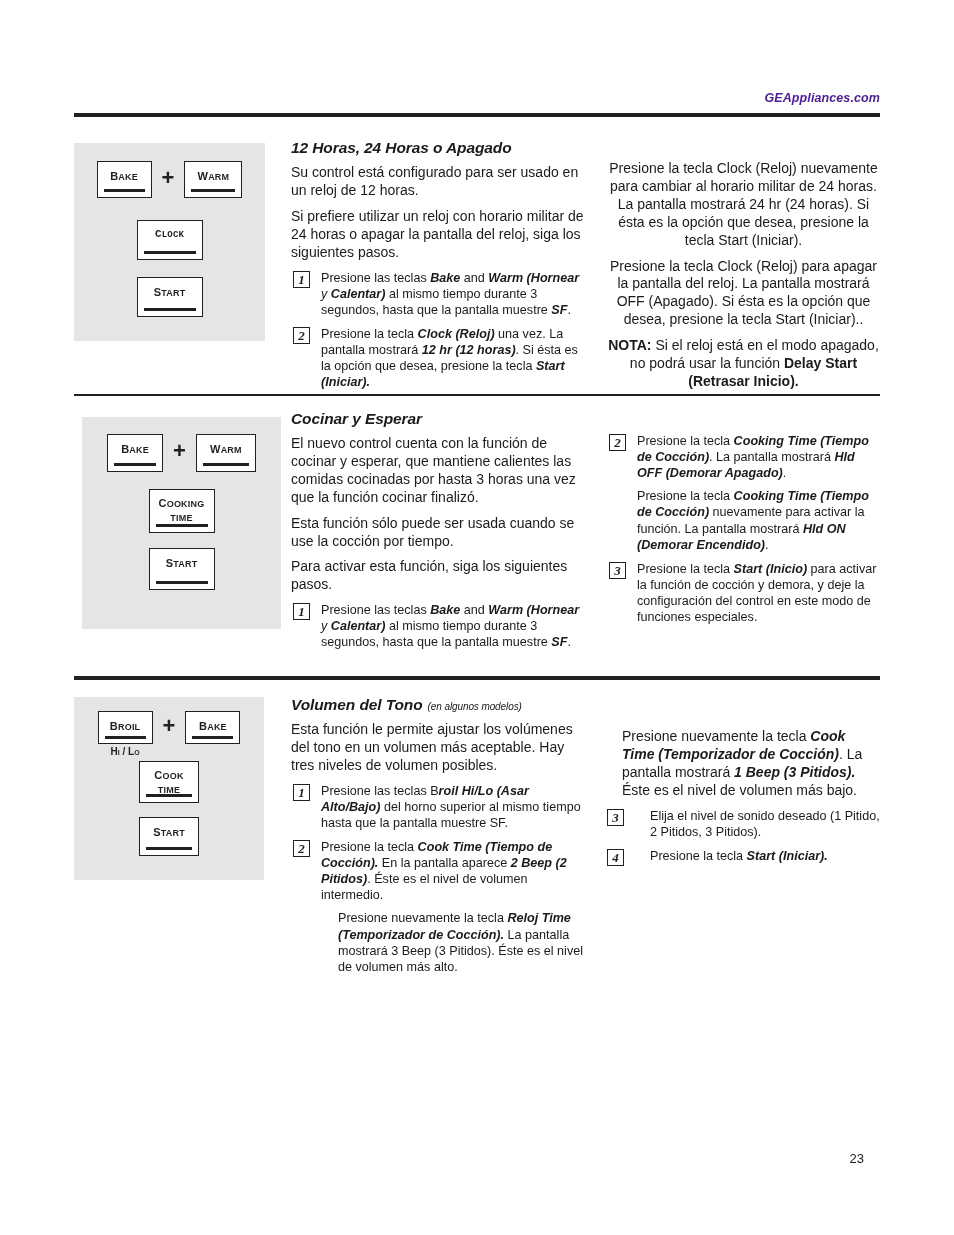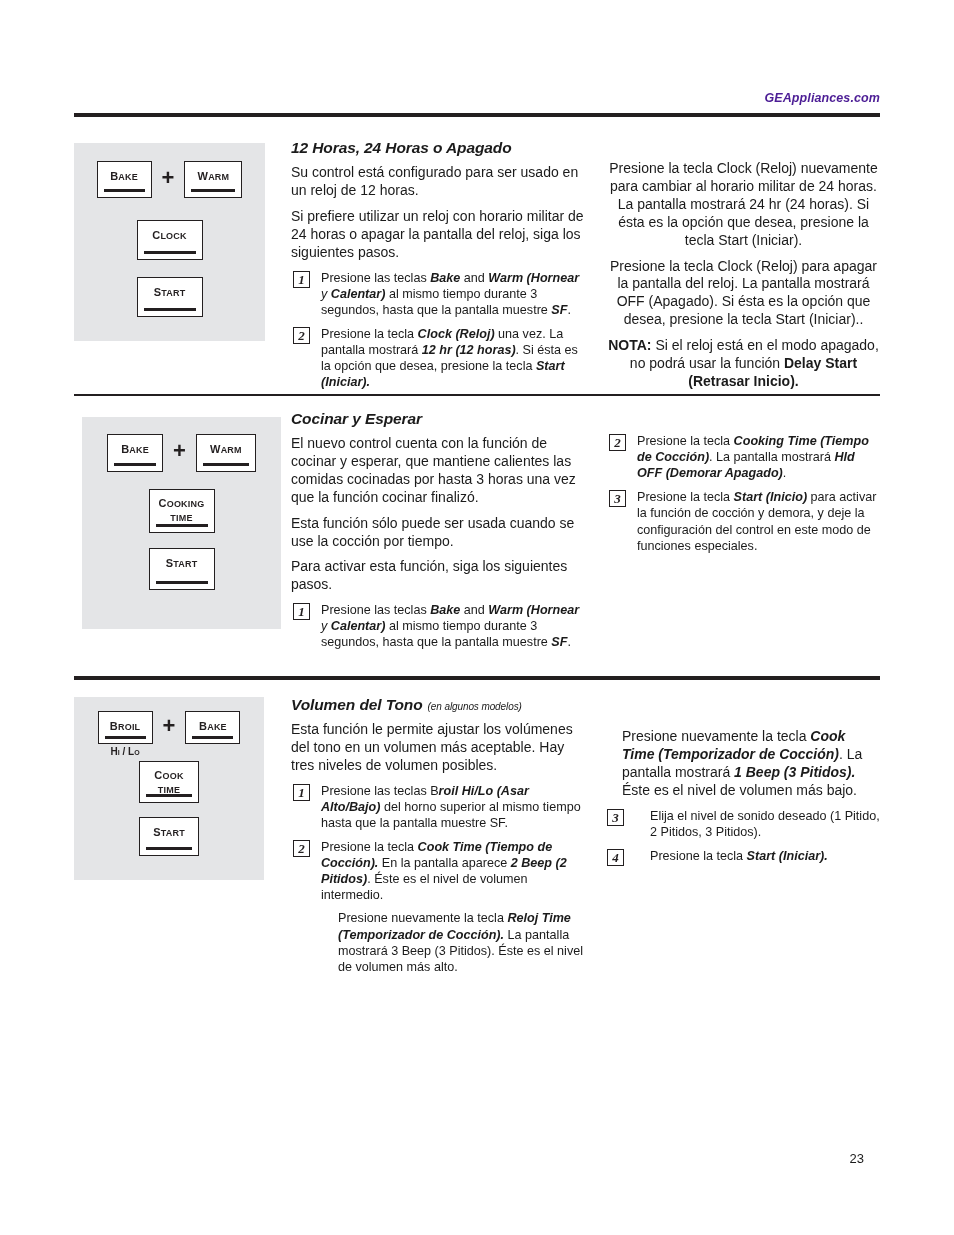--- a/index.html
+++ b/index.html
@@ -190,21 +190,21 @@
           <span class="kl">Bake</span>
           <span class="underbar"></span>
         </div>
         <span class="plus">+</span>
         <div class="keybtn" style="width:58px;height:37px;">
           <span class="kl">Warm</span>
           <span class="underbar"></span>
         </div>
       </div>
       <div class="keyrow" style="margin-top:22px;">
-        <div class="keybtn" style="width:66px;height:40px;">
+        <div class="keybtn" style="width:66px;height:40px;font-family:Liberation Mono, monospace;">
           <span class="kl">Clock</span>
           <span class="underbar"></span>
         </div>
       </div>
       <div class="keyrow" style="margin-top:17px;">
         <div class="keybtn" style="width:66px;height:40px;">
           <span class="kl">Start</span>
           <span class="underbar"></span>
         </div>
       </div>
@@ -269,20 +269,21 @@
       <div class="step">
         <span class="stepnum">1</span>
         <span class="rich"><span>Presione las teclas </span><span class="bi">Bake</span><span> and </span><span class="bi">Warm (Hornear</span><i> y </i><span class="bi">Calentar)</span><span> al mismo tiempo durante 3 segundos, hasta que la pantalla muestre </span><span class="bi">SF</span><span>.</span></span>
       </div>
     </div>
 
     <div class="col" style="left:533px; top:16px; width:273px;">
       <div class="step">
         <span class="stepnum">2</span>
         <span class="rich"><span>Presione la tecla </span><span class="bi">Cooking Time (Tiempo de Cocción)</span><span>. La pantalla mostrará </span><span class="bi">Hld OFF (Demorar Apagado)</span><span>.</span></span>
+        <div class="substep" style="padding-left:0;"><span>Presione la tecla </span><span class="bi">Cooking Time (Tiempo de Cocción)</span><span> nuevamente para activar la función. La pantalla mostrará </span><span class="bi">Hld ON (Demorar Encendido)</span><span>.</span></div>
       </div>
       <div class="step">
         <span class="stepnum">3</span>
         <span class="rich"><span>Presione la tecla </span><span class="bi">Start (Inicio)</span><span> para activar la función de cocción y demora, y deje la configuración del control en este modo de funciones especiales.</span></span>
       </div>
     </div>
   </div>
 
   <div class="rule-sec thick" style="top:676px;"></div>
 

